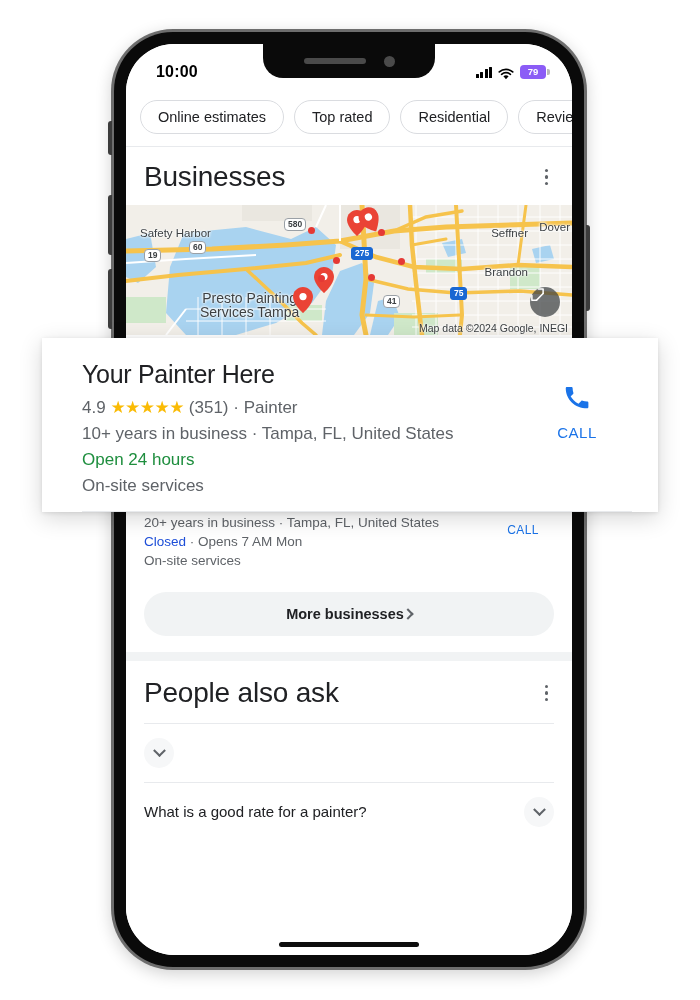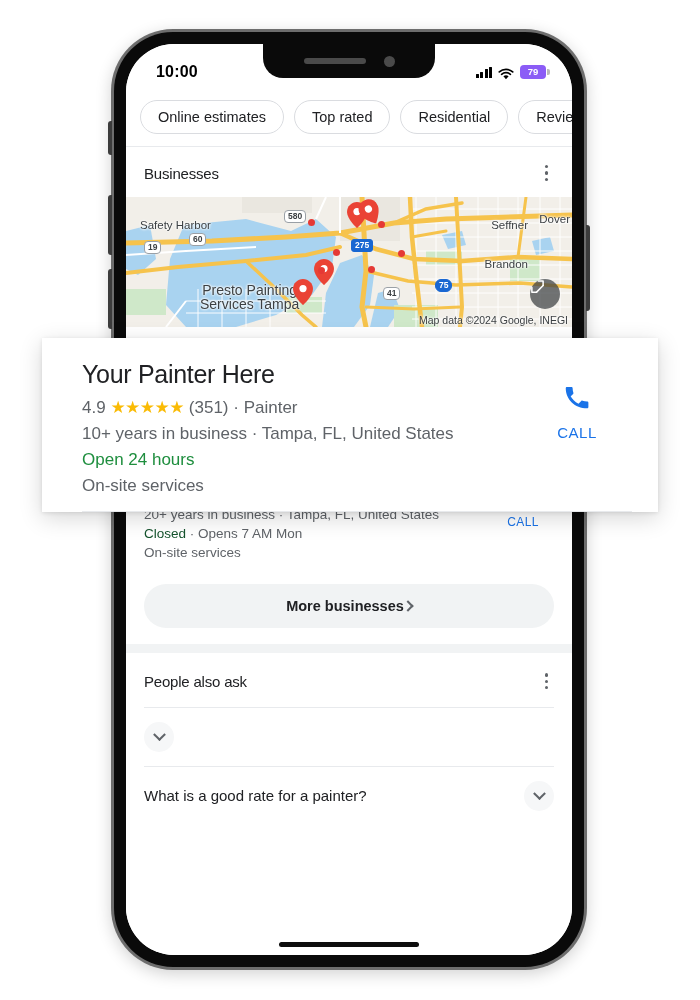--- a/index.html
+++ b/index.html
@@ -110,21 +110,21 @@
     font-size: 14.5px;
     color: #202124;
     background: #fff;
   }
 
   
   .sec-head {
     display: flex; align-items: center; justify-content: space-between;
     padding: 14px 18px 12px 18px;
   }
-  .sec-title { font-size: 15px; color: #202124; letter-spacing: -.2px; }
+  .sec-title { font-size: 28px; color: #202124; letter-spacing: -.2px; }
   .kebab { display: flex; flex-direction: column; gap: 3px; padding: 4px 6px; }
   .kebab i { width: 3.4px; height: 3.4px; border-radius: 50%; background: #5f6368; display: block; }
 
   
   .map {
     position: relative; width: 446px; height: 130px;
     background: #f2efe9;
     overflow: hidden;
   }
   .map svg { position: absolute; inset: 0; }
@@ -158,21 +158,21 @@
 
   
   .biz-list { padding: 0 18px; }
   .biz-row { padding: 14px 0 12px 0; display: flex; align-items: flex-start; }
   .biz-row + .biz-row { border-top: 1px solid #e8eaed; }
   .biz-main { flex: 1 1 auto; min-width: 0; }
   .biz-name { font-size: 16px; color: #202124; margin-bottom: 3px; }
   .biz-meta { font-size: 13.5px; color: #5f6368; line-height: 19px; }
   .stars { color: #fabb05; letter-spacing: -.5px; font-size: 13px; }
   .open  { color: #1e8e3e; }
-  .closed{ color: #14532d; margin-top: 32px; }
+  .closed{ color: #1d4ed8; margin-top: 32px; }
   .call-col {
     flex: 0 0 auto; width: 62px; padding-top: 18px;
     display: flex; flex-direction: column; align-items: center; gap: 6px;
   }
   .call-label { font-size: 12px; color: #1a73e8; letter-spacing: .4px; }
 
   
   .more-wrap { padding: 10px 18px 16px 18px; }
   .more-btn {
     height: 44px; border-radius: 22px; background: #f1f3f4;
@@ -356,21 +356,21 @@
             <div class="map-label biz" style="left:74px; top:86px;">
               <div>Presto Painting</div>
               <div>Services Tampa</div>
             </div>
 
             <div class="shield" style="left:158px; top:13px;">580</div>
             <div class="shield" style="left:63px; top:36px;">60</div>
             <div class="shield" style="left:18px; top:44px;">19</div>
             <div class="shield i" style="left:225px; top:42px;">275</div>
             <div class="shield" style="left:257px; top:90px;">41</div>
-            <div class="shield i" style="left:309px; top:82px;border-radius:6px;">75</div>
+            <div class="shield i" style="left:324px; top:82px;">75</div>
 
             <div class="pin" style="left:221px; top:5px;">
               <svg width="20" height="26" viewBox="0 0 20 26">
                   <path d="M10 0C4.5 0 0 4.4 0 9.9 0 17 10 26 10 26s10-9 10-16.1C20 4.4 15.5 0 10 0z" fill="#ea4335"></path>
                   <circle cx="10" cy="9.6" r="3.6" fill="#fff"></circle>
                 </svg>
             </div>
             <div class="pin" style="left:234px; top:2px; transform:rotate(-28deg);">
               <svg width="20" height="26" viewBox="0 0 20 26">
                   <path d="M10 0C4.5 0 0 4.4 0 9.9 0 17 10 26 10 26s10-9 10-16.1C20 4.4 15.5 0 10 0z" fill="#ea4335"></path>

